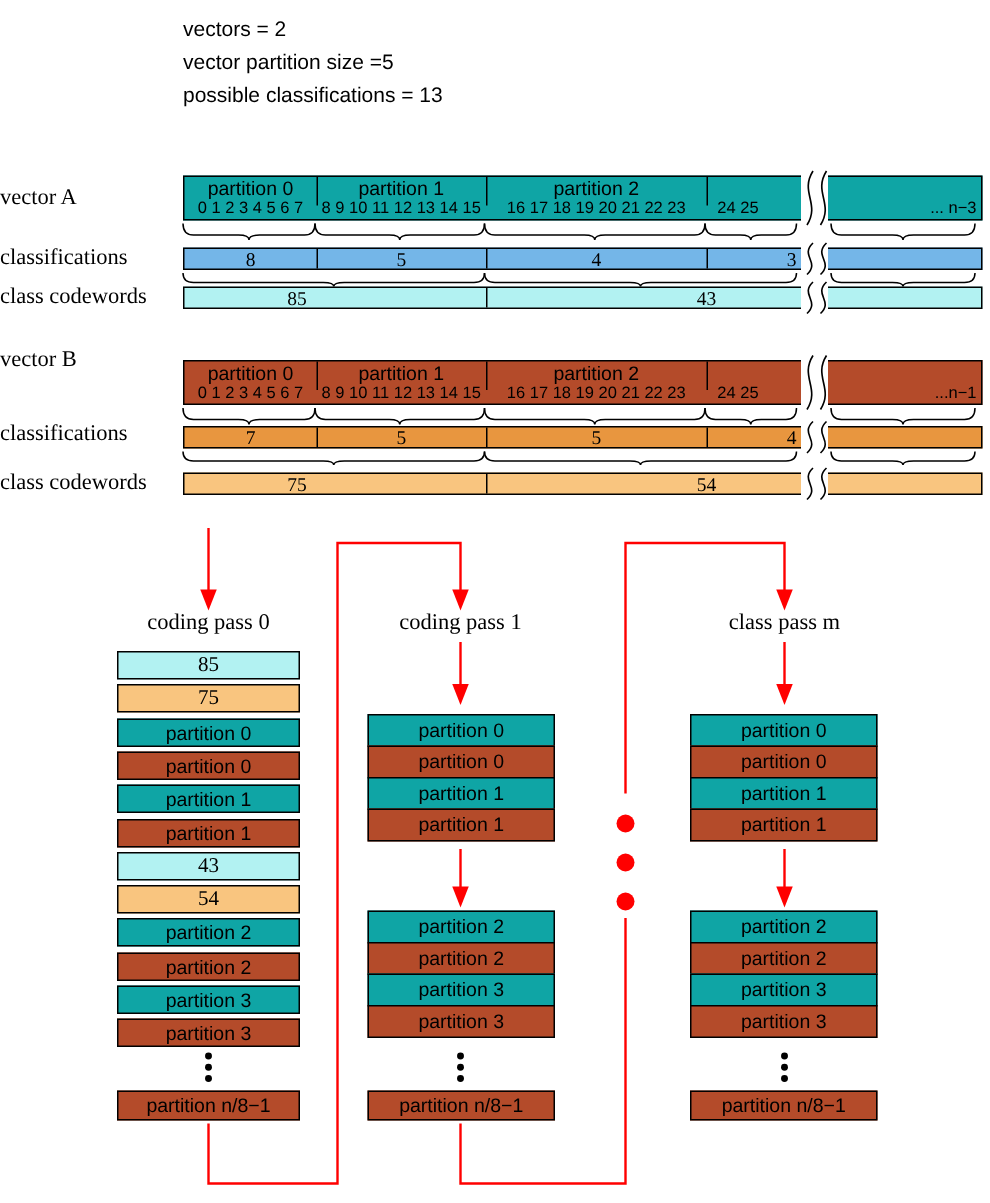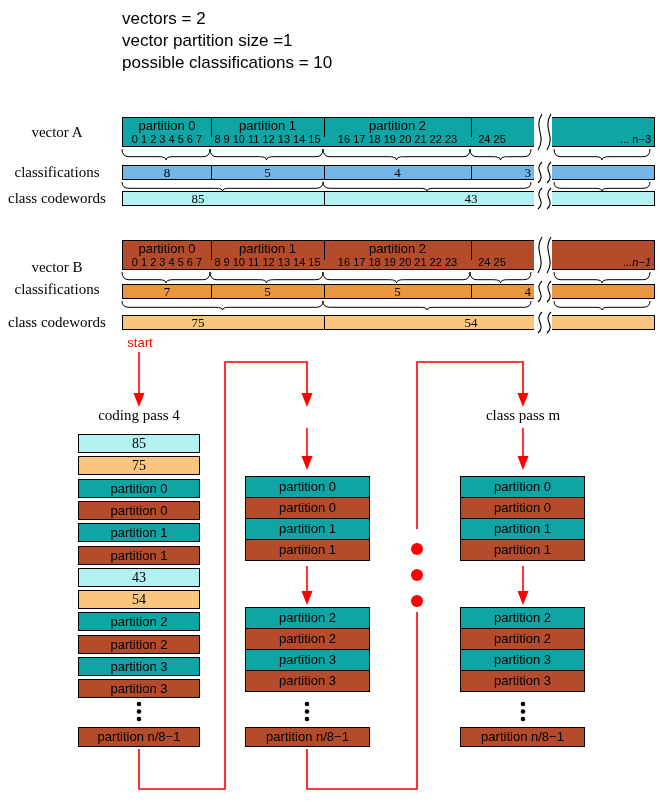--- a/index.html
+++ b/index.html
@@ -1,48 +1,48 @@
 <!DOCTYPE html>
 <html><head>
 <meta charset="utf-8">
 <style>
   *{margin:0;padding:0;box-sizing:border-box}
   html,body{background:#fff}
   .canvas{position:relative;width:660px;height:802px;background:#fff;color:#000;
           font-family:"Liberation Sans",sans-serif;overflow:hidden}
   .params{position:absolute;left:122px;top:8px}
-  .param-line{font-size:17px;line-height:22px;white-space:nowrap}
-  .side-label{position:absolute;left:0;width:114px;text-align:center;
+  .param-line{font-size:14px;line-height:22px;white-space:nowrap}
+  .side-label{position:absolute;left:0;width:114px;text-align:left;
               font-family:"Liberation Serif",serif;font-size:15px;white-space:nowrap}
   .pass-label{position:absolute;width:150px;text-align:center;
               font-family:"Liberation Serif",serif;font-size:15px;white-space:nowrap}
   .flow-label{position:absolute;width:150px;text-align:center;color:#f00;font-size:13px}
   #overlay{position:absolute;left:0;top:0;pointer-events:none}
 </style>
 </head>
 <body>
 
 <div class="canvas" id="canvas">
 
   <div class="params">
     <div class="param-line">vectors = 2</div>
-    <div class="param-line">vector partition size =1</div>
-    <div class="param-line">possible classifications = 10</div>
+    <div class="param-line">vector partition size =5</div>
+    <div class="param-line">possible classifications = 13</div>
   </div>
 
   <div class="side-label" style="top:124px">vector A</div>
   <div class="side-label" style="top:164px">classifications</div>
   <div class="side-label" style="top:190px">class codewords</div>
-  <div class="side-label" style="top:259px">vector B</div>
+  <div class="side-label" style="top:232px">vector B</div>
   <div class="side-label" style="top:281px">classifications</div>
   <div class="side-label" style="top:314px">class codewords</div>
 
-  <div class="flow-label" style="left:65px;top:335px">start</div>
 
-  <div class="pass-label" style="left:64px;top:407px">coding pass 4</div>
+  <div class="pass-label" style="left:64px;top:407px">coding pass 0</div>
+  <div class="pass-label" style="left:232px;top:407px">coding pass 1</div>
   <div class="pass-label" style="left:448px;top:407px">class pass m</div>
 
   <div id="bars">
       <div style="position: absolute; white-space: nowrap; left: 122px; top: 117px; width: 533px; height: 30px; background: rgb(15, 165, 165); border: 1px solid rgb(0, 0, 0);">
         <div style="position: absolute; white-space: nowrap; left: 0px; top: 0px; width: 88px; font-size: 13px; line-height: 15px; text-align: center;">partition 0</div>
         <div style="position: absolute; white-space: nowrap; left: 0px; top: 14px; width: 88px; font-size: 11px; line-height: 14px; text-align: center;">0 1 2 3 4 5 6 7</div>
         <div style="position: absolute; white-space: nowrap; left: 88px; top: 0px; width: 113px; font-size: 13px; line-height: 15px; text-align: center;">partition 1</div>
         <div style="position: absolute; white-space: nowrap; left: 88px; top: 14px; width: 113px; font-size: 11px; line-height: 14px; text-align: center;">8 9 10 11 12 13 14 15</div>
         <div style="position: absolute; white-space: nowrap; left: 201px; top: 0px; width: 147px; font-size: 13px; line-height: 15px; text-align: center;">partition 2</div>
         <div style="position: absolute; white-space: nowrap; left: 201px; top: 14px; width: 147px; font-size: 11px; line-height: 14px; text-align: center;">16 17 18 19 20 21 22 23</div>
@@ -70,21 +70,21 @@
         <div style="position: absolute; white-space: nowrap; left: 0px; top: 0px; width: 88px; font-size: 13px; line-height: 15px; text-align: center;">partition 0</div>
         <div style="position: absolute; white-space: nowrap; left: 0px; top: 14px; width: 88px; font-size: 11px; line-height: 14px; text-align: center;">0 1 2 3 4 5 6 7</div>
         <div style="position: absolute; white-space: nowrap; left: 88px; top: 0px; width: 113px; font-size: 13px; line-height: 15px; text-align: center;">partition 1</div>
         <div style="position: absolute; white-space: nowrap; left: 88px; top: 14px; width: 113px; font-size: 11px; line-height: 14px; text-align: center;">8 9 10 11 12 13 14 15</div>
         <div style="position: absolute; white-space: nowrap; left: 201px; top: 0px; width: 147px; font-size: 13px; line-height: 15px; text-align: center;">partition 2</div>
         <div style="position: absolute; white-space: nowrap; left: 201px; top: 14px; width: 147px; font-size: 11px; line-height: 14px; text-align: center;">16 17 18 19 20 21 22 23</div>
         <div style="position: absolute; white-space: nowrap; left: 348px; top: 14px; width: 42px; font-size: 11px; line-height: 14px; text-align: center;">24 25</div>
         <div style="position: absolute; white-space: nowrap; left: 88px; top: 0px; width: 1px; height: 19px; background: rgb(0, 0, 0);"></div>
         <div style="position: absolute; white-space: nowrap; left: 201px; top: 0px; width: 1px; height: 19px; background: rgb(0, 0, 0);"></div>
         <div style="position: absolute; white-space: nowrap; left: 348px; top: 0px; width: 1px; height: 19px; background: rgb(0, 0, 0);"></div>
-        <div style="position: absolute; white-space: nowrap; left: 431px; top: 14px; width: 97px; font-size: 11px; line-height: 14px; text-align: right; font-style: italic;">...n−1</div>
+        <div style="position: absolute; white-space: nowrap; left: 431px; top: 14px; width: 97px; font-size: 11px; line-height: 14px; text-align: right;">...n−1</div>
       </div>
       <div style="position: absolute; white-space: nowrap; left: 122px; top: 284px; width: 533px; height: 15px; background: rgb(232, 150, 63); border: 1px solid rgb(0, 0, 0);">
         <div style="position: absolute; white-space: nowrap; left: 88px; top: 0px; width: 1px; height: 13px; background: rgb(0, 0, 0);"></div>
         <div style="position: absolute; white-space: nowrap; left: 201px; top: 0px; width: 1px; height: 13px; background: rgb(0, 0, 0);"></div>
         <div style="position: absolute; white-space: nowrap; left: 348px; top: 0px; width: 1px; height: 13px; background: rgb(0, 0, 0);"></div>
         <div style="position: absolute; white-space: nowrap; top: -1px; font-size: 13px; line-height: 15px; text-align: center; left: 0px; width: 88px; font-family: &quot;Liberation Serif&quot;, serif;">7</div>
         <div style="position: absolute; white-space: nowrap; top: -1px; font-size: 13px; line-height: 15px; text-align: center; left: 88px; width: 113px; font-family: &quot;Liberation Serif&quot;, serif;">5</div>
         <div style="position: absolute; white-space: nowrap; top: -1px; font-size: 13px; line-height: 15px; text-align: center; left: 201px; width: 147px; font-family: &quot;Liberation Serif&quot;, serif;">5</div>
         <div style="position: absolute; white-space: nowrap; top: -1px; font-size: 13px; line-height: 15px; text-align: right; left: 348px; width: 60px; font-family: &quot;Liberation Serif&quot;, serif;">4</div>
       </div>

